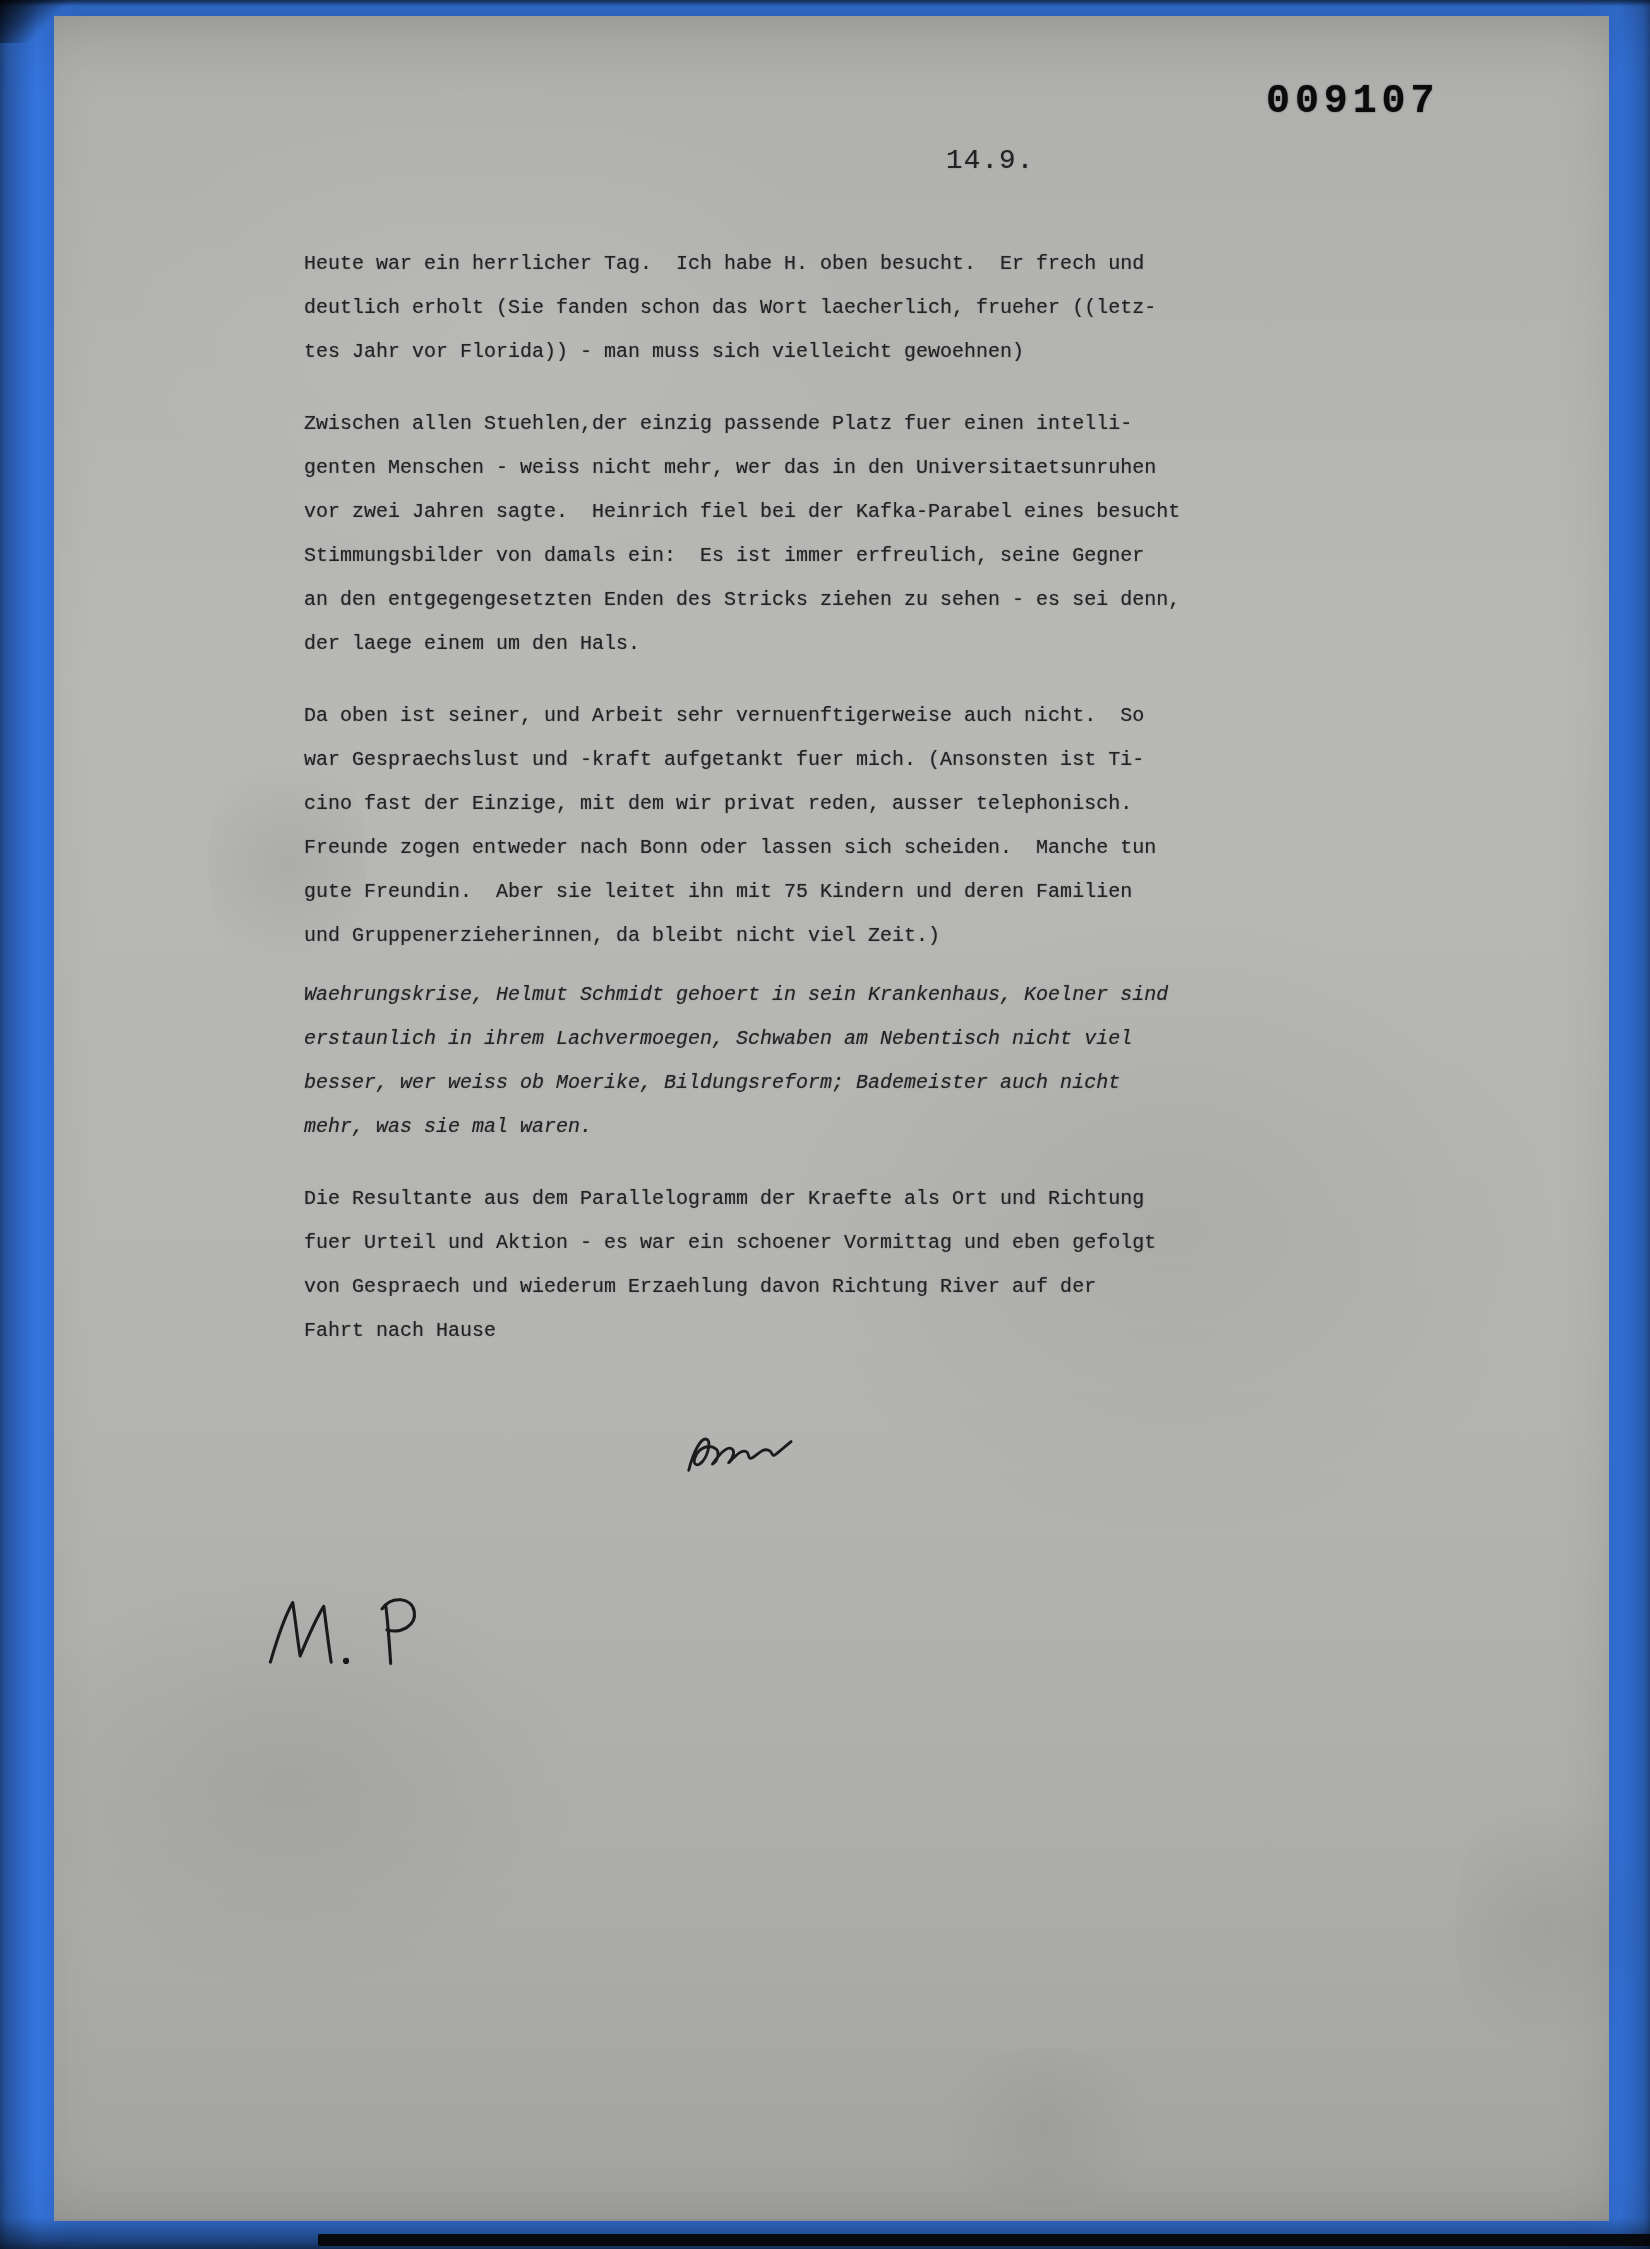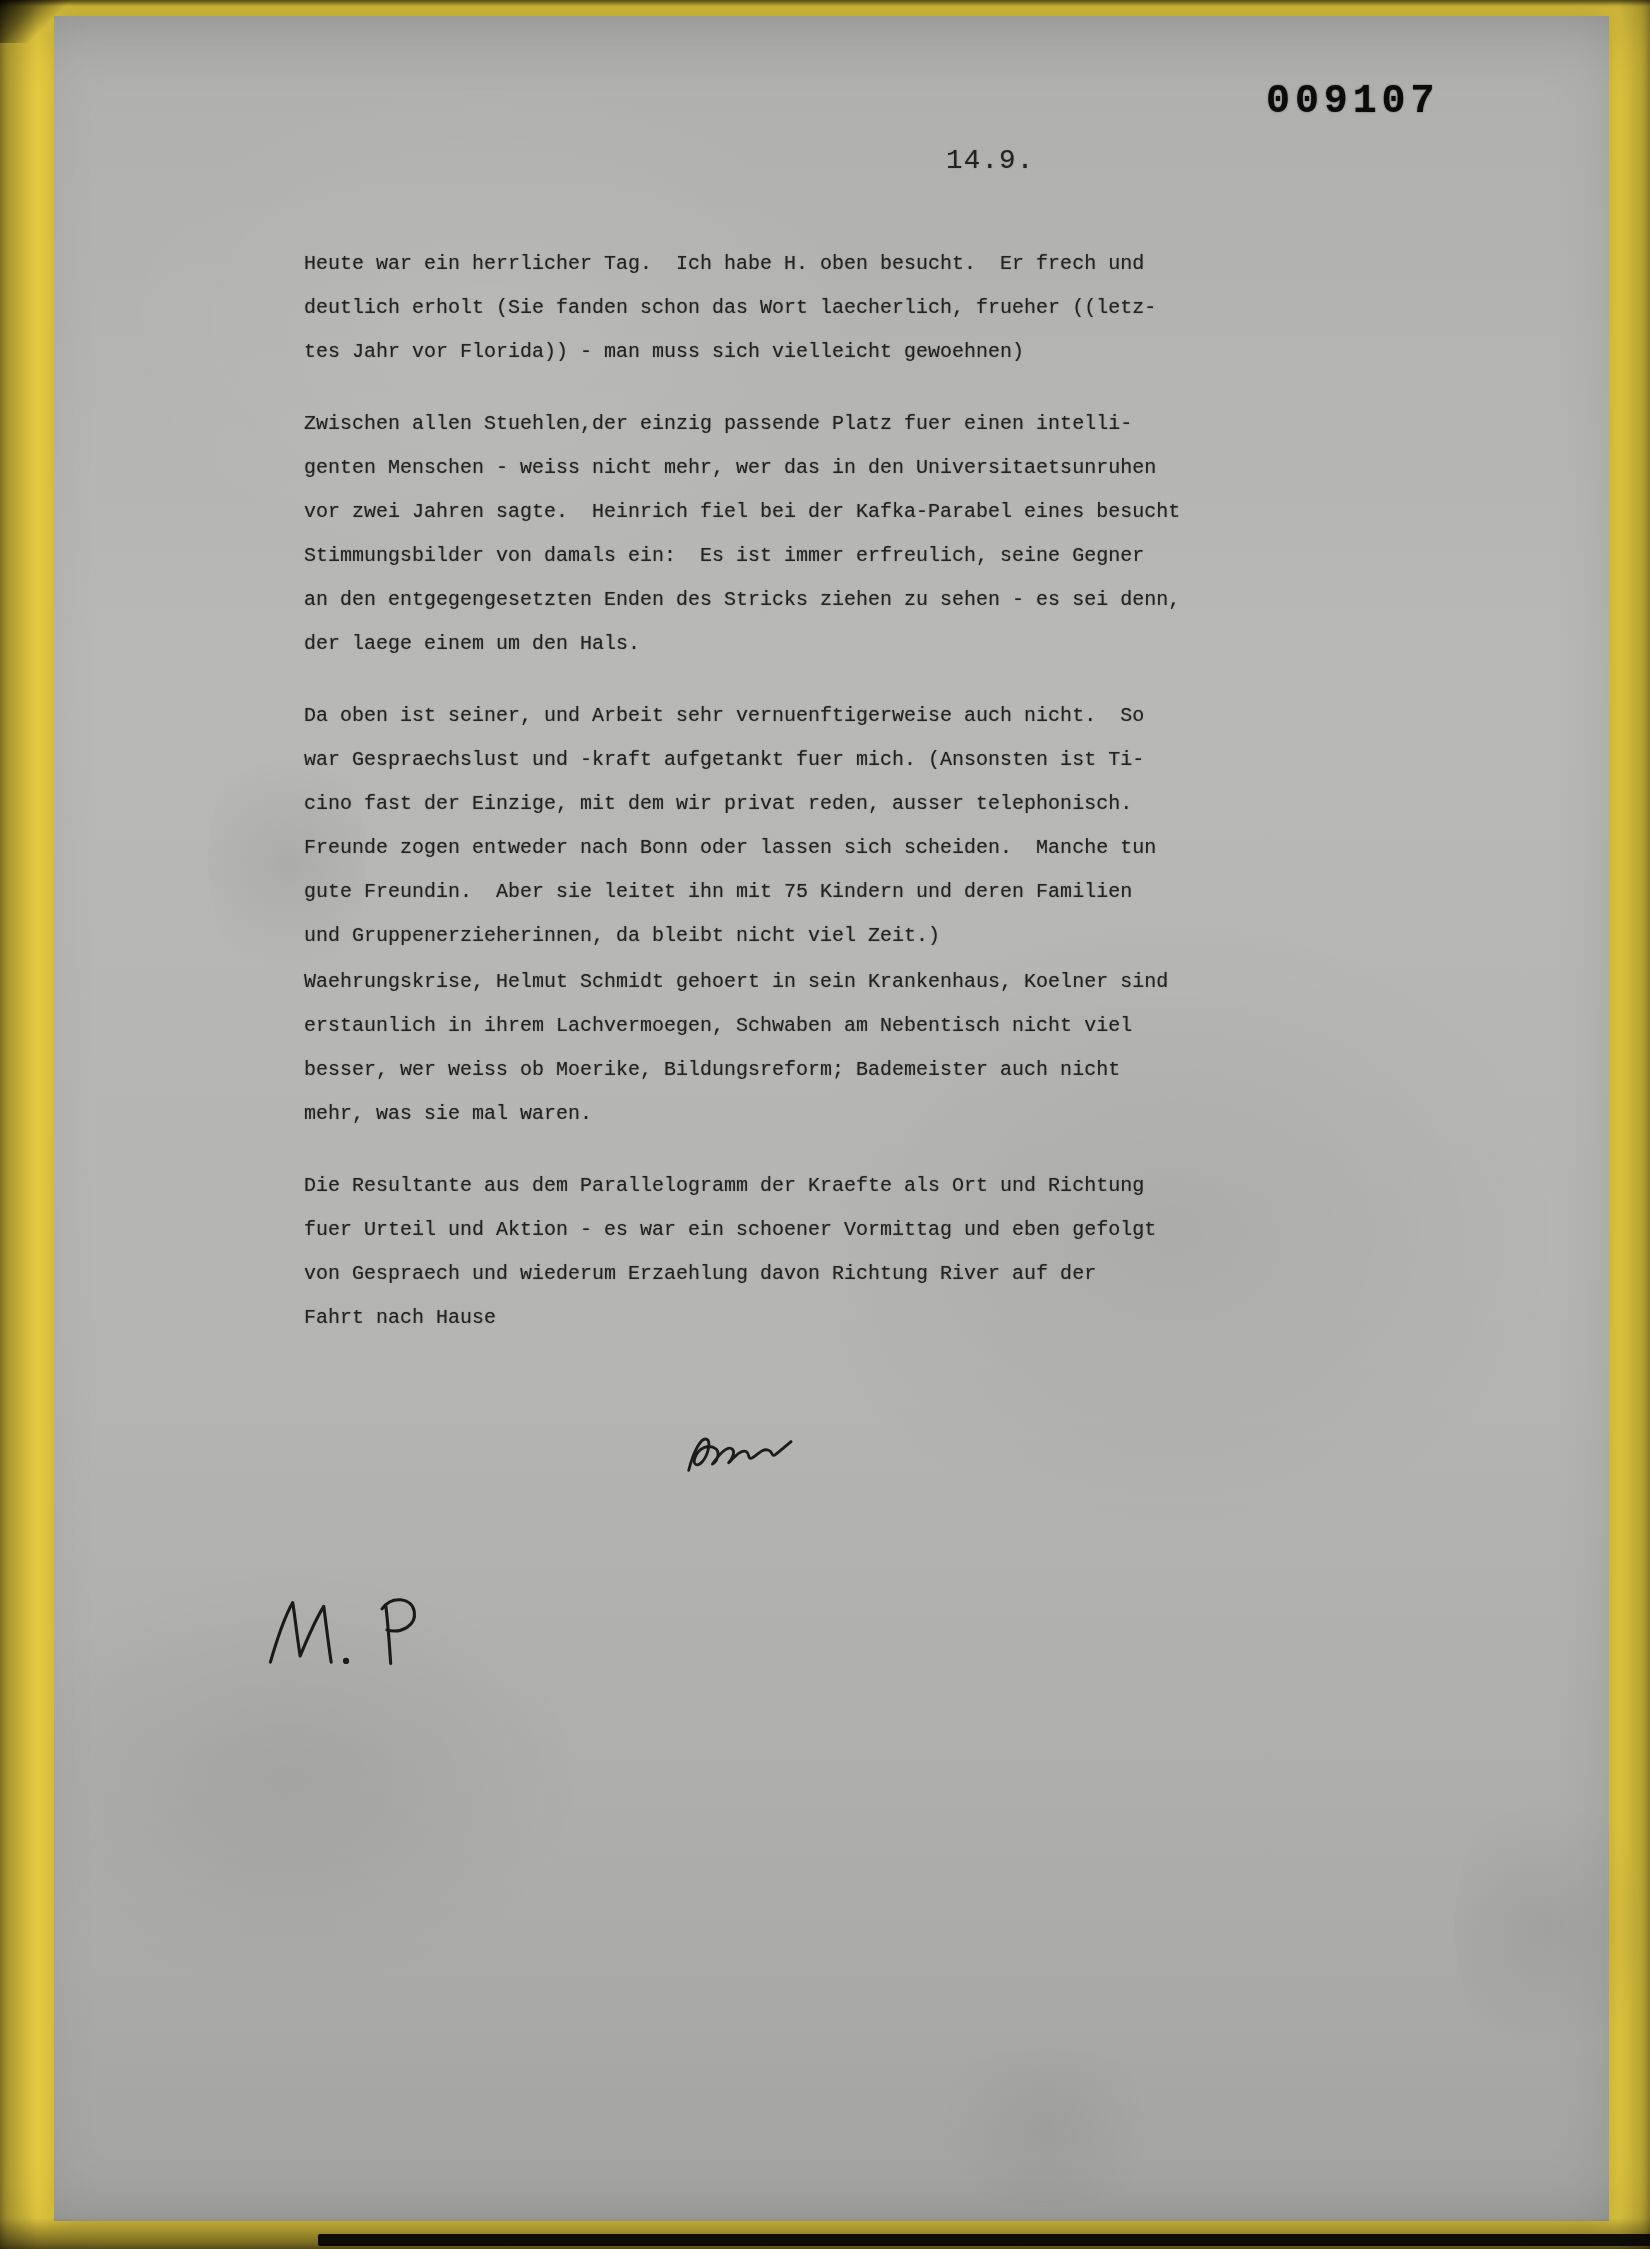--- a/index.html
+++ b/index.html
@@ -1,18 +1,18 @@
 <!DOCTYPE html>
 <html style="font-size:9.8px"><head>
 <meta charset="utf-8">
 <style>
   html, body { margin:0; padding:0; background:#6e6e6e; }
   .scan {
     position:relative; width:1650px; height:2250px; overflow:hidden;
-    background:#fde047;
+    background:#3b82f6;
     font-family:"Liberation Mono","DejaVu Sans Mono",monospace;
   }
   .scan-vignette {
     position:absolute; inset:0; z-index:6; pointer-events:none;
     box-shadow: inset 0 0 86px rgba(0,0,0,0.32), inset 0 0 8.6px rgba(0,0,0,0.38);
   }
   .paper {
     position:absolute; left:54px; top:16px; width:1555px; height:2205px; z-index:1;
     background:
       radial-gradient(ellipse 550px 367px at 28% 14%, rgba(255,255,255,0.07), transparent 70%),
@@ -32,21 +32,21 @@
   .typed { position:absolute; z-index:3; color:#232323; text-shadow:0 0 1.2px rgba(25,25,25,0.45); }
   .stamp {
     left:1266px; top:79px; font-size:40px; font-weight:700; letter-spacing:4.9px;
     color:#0b0b0b; text-shadow:0 0 1.8px rgba(0,0,0,0.55);
   }
   .date { left:946px; top:145px; font-size:27.5px; letter-spacing:1.2px; }
   .body-text { left:304px; top:242px; width:1296px; font-size:20px; line-height:44px; }
   .line { white-space:pre; }
   .para { margin:0; }
   .para + .para { margin-top:28px; }
-  .para.tight { margin-top:2px; }
+  .para.tight { margin-top:15px;font-style:italic; }
 
   .handwriting { position:absolute; z-index:4; }
   .sig { left:680px; top:1419px; width:131px; height:72px; }
   .initials { left:258px; top:1584px; width:186px; height:93px; }
 
   .corner-tl {
     position:absolute; left:0; top:0; width:73px; height:43px; z-index:7;
     background: linear-gradient(135deg, rgba(0,0,0,0.85) 0%, rgba(0,0,0,0.45) 35%, transparent 62%);
   }
   .edge-top {

